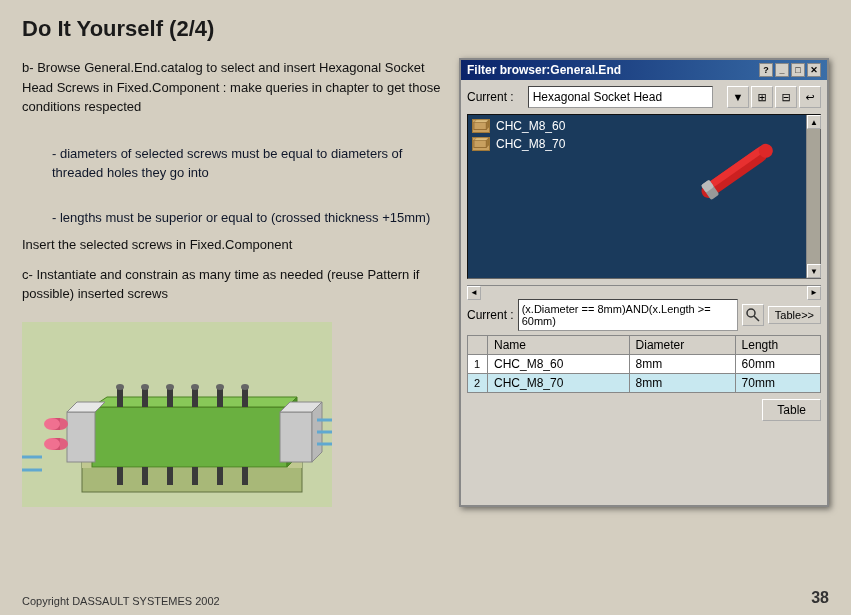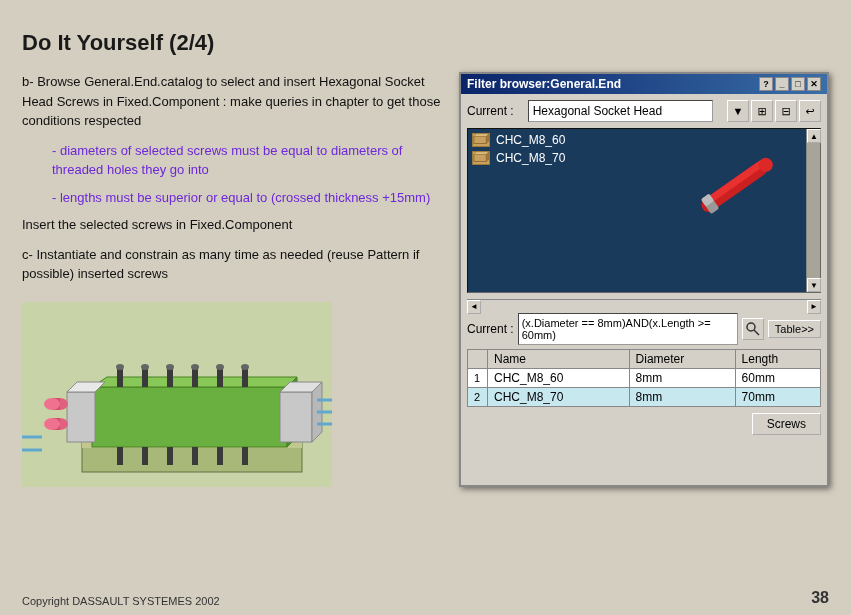--- a/index.html
+++ b/index.html
@@ -11,21 +11,21 @@
       font-size: 13px;
       overflow: hidden;
       position: relative;
     }
 
     .page-container {
       width: 851px;
       height: 615px;
       background: #d4cec0;
       position: relative;
-      padding: 30px 22px 10px 22px;
+      padding: 16px 22px 10px 22px;
     }
 
     .page-title {
       font-size: 22px;
       font-weight: bold;
       color: #1a1a1a;
       margin-bottom: 16px;
     }
 
     .content-area {
@@ -42,24 +42,25 @@
 
     .main-text {
       font-size: 13px;
       color: #111;
       line-height: 1.5;
       margin-bottom: 10px;
     }
 
     .sub-text {
       font-size: 13px;
-      color: #6d28d9;
+      color: #0f172a;
       line-height: 1.5;
       margin-left: 30px;
       margin-bottom: 8px;
+      margin-top: 17px;
     }
 
     .insert-text {
       font-size: 13px;
       color: #111;
       line-height: 1.5;
       margin-bottom: 10px;
     }
 
     .bottom-text {
@@ -575,21 +576,21 @@
             <tr>
               <td class="row-num">2</td>
               <td>CHC_M8_70</td>
               <td>8mm</td>
               <td>70mm</td>
             </tr>
           </tbody>
         </table>
 
         <div class="close-btn-row">
-          <button class="close-btn">Screws</button>
+          <button class="close-btn">Table</button>
         </div>
 
       </div>
     </div>
   </div>
 
   <div class="footer">
     <span class="copyright">Copyright DASSAULT SYSTEMES 2002</span>
     <span class="page-number">38</span>
   </div>

